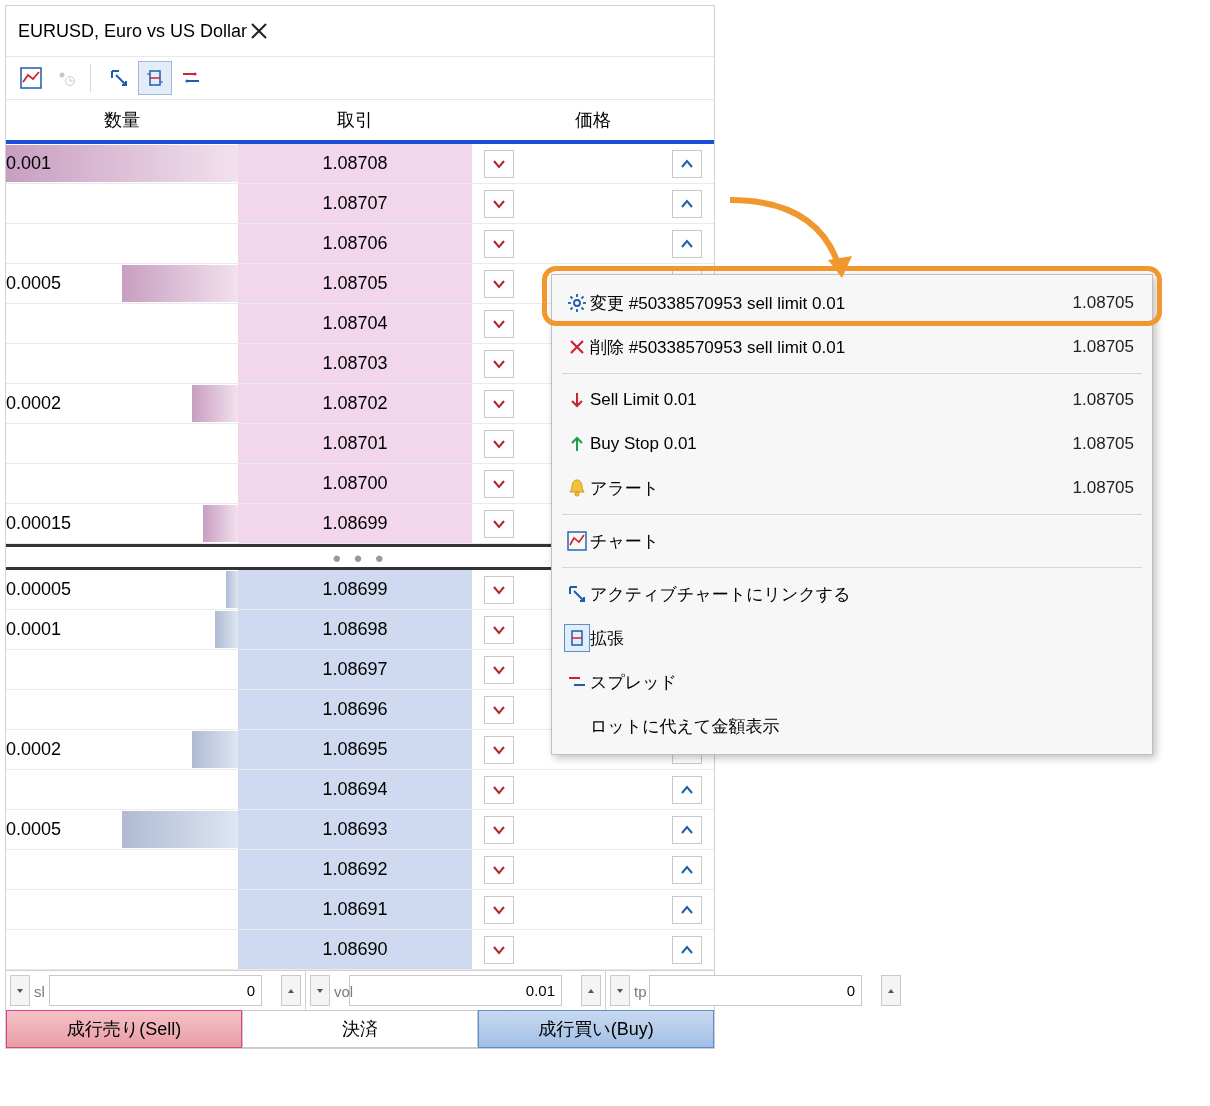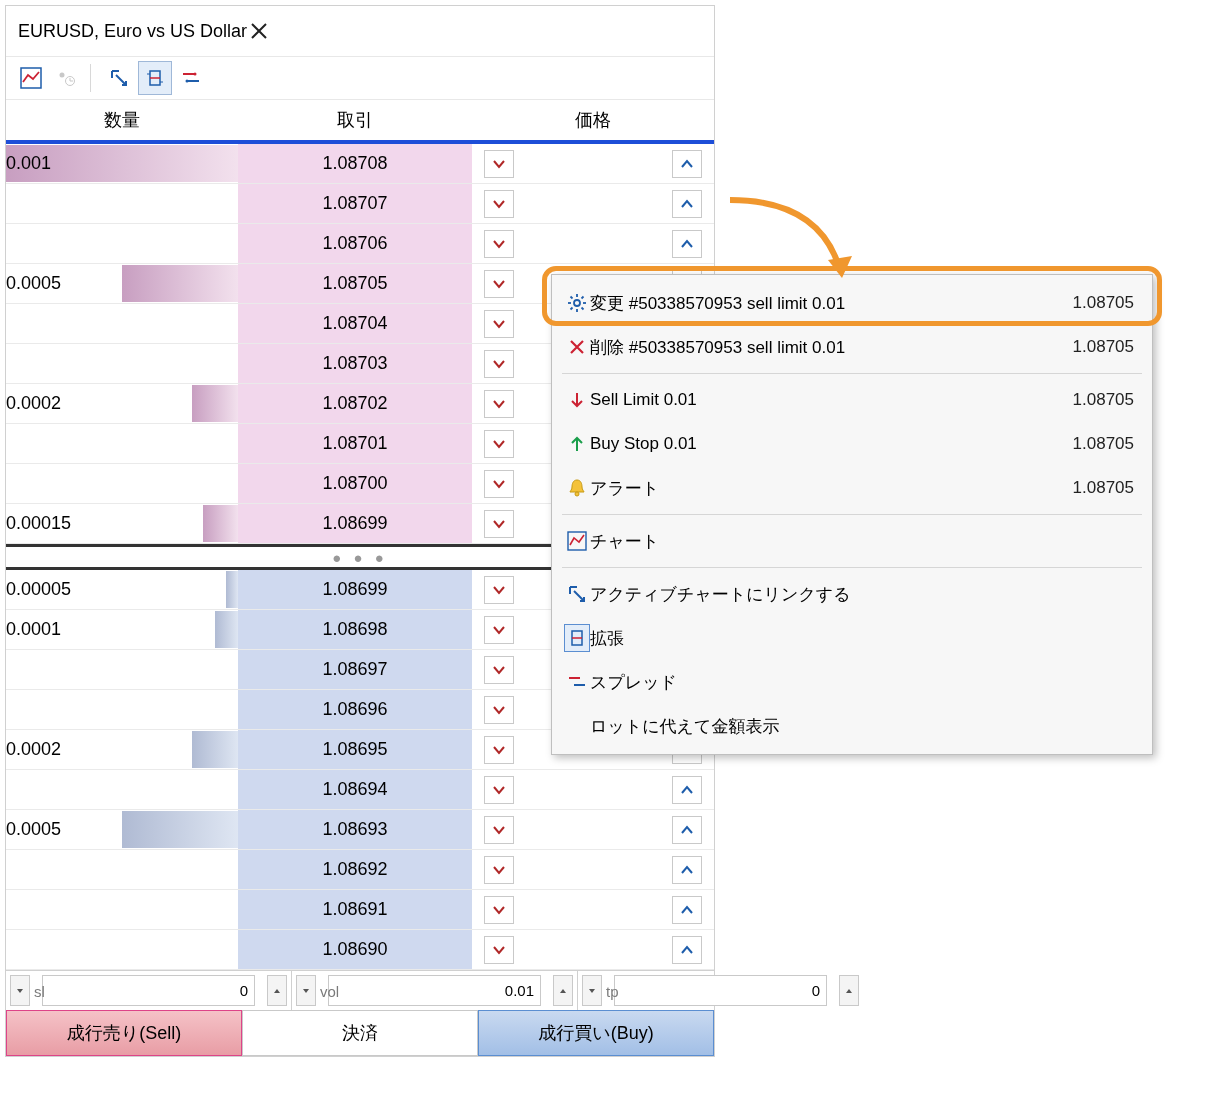--- a/index.html
+++ b/index.html
@@ -54,27 +54,27 @@
   .spin{width:30px;height:28px;border:1px solid #c9c9c9;display:flex;align-items:center;justify-content:center;cursor:pointer;background:#fff;}
   .spin.down svg path{stroke:#b02828;}
   .spin.up svg path{stroke:#1e5dab;}
   .spin svg{width:14px;height:14px;}
   .ask .c-price{background:#f2d7ec;}
   .bid .c-price{background:#cfd9ef;}
   .ask .bar{background:linear-gradient(to right, rgba(176,117,166,0.7), rgba(230,195,220,0.5));}
   .bid .bar{background:linear-gradient(to right, rgba(110,130,175,0.55), rgba(190,205,230,0.5));}
   .spreadrow{height:26px;display:flex;align-items:center;justify-content:center;color:#999;letter-spacing:4px;border-top:3px solid #333;border-bottom:3px solid #333;}
   .bottom-inputs{display:flex;height:40px;border-top:1px solid #d0d0d0;}
-  .bi{flex:1;display:flex;align-items:stretch;border-right:1px solid #d0d0d0;padding:4px;gap:12px;}
+  .bi{flex:1;display:flex;align-items:stretch;border-right:1px solid #d0d0d0;padding:4px;gap:19px;}
   .bi:last-child{border-right:none;}
   .tri{width:20px;background:#f4f4f4;border:1px solid #c9c9c9;display:flex;align-items:center;justify-content:center;cursor:pointer;}
   .tri svg{width:10px;height:10px;}
   .bi input{flex:1;border:1px solid #c9c9c9;padding:0 6px;font-size:15px;text-align:right;min-width:0;}
   .bi .lbl{position:absolute;margin-left:24px;margin-top:8px;color:#7a7a7a;font-size:15px;pointer-events:none;}
-  .actions{display:flex;height:46px;justify-content:flex-end;}
+  .actions{display:flex;height:38px;justify-content:flex-end;}
   .abtn{flex:1;border:1px solid #c9c9c9;display:flex;align-items:center;justify-content:center;font-size:18px;cursor:pointer;}
   .abtn.sell{background:linear-gradient(to bottom,#f5c2c7,#e89da5);border-color:#d48;}
   .abtn.close{background:#fff;}
   .abtn.buy{background:linear-gradient(to bottom,#c9d9f0,#a2bfe6);border-color:#5b8ed1;}
   
   .ctx{
     position:absolute;left:551px;top:274px;width:602px;
     background:#f7f7f7;border:1px solid #bfbfbf;
     box-shadow:3px 3px 8px rgba(0,0,0,0.25);
     padding:6px 0;

